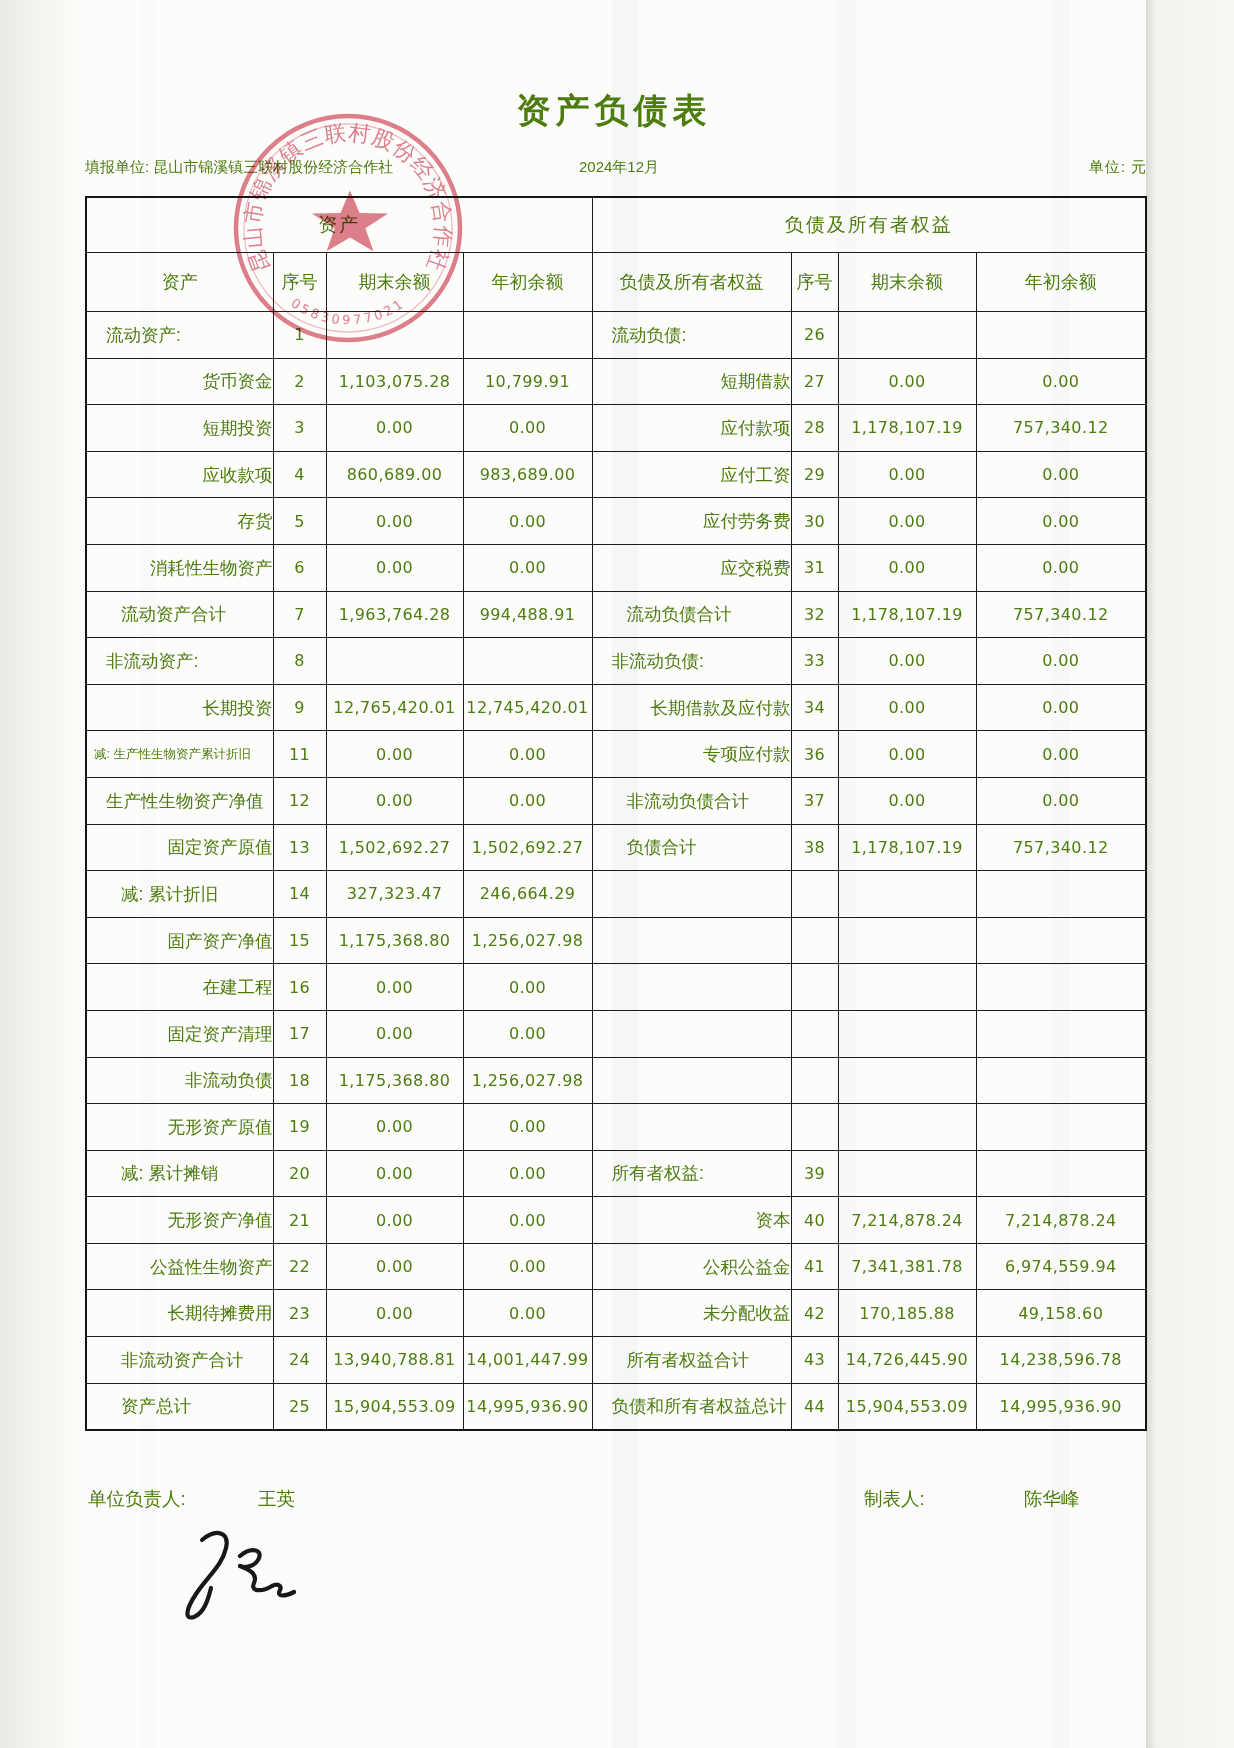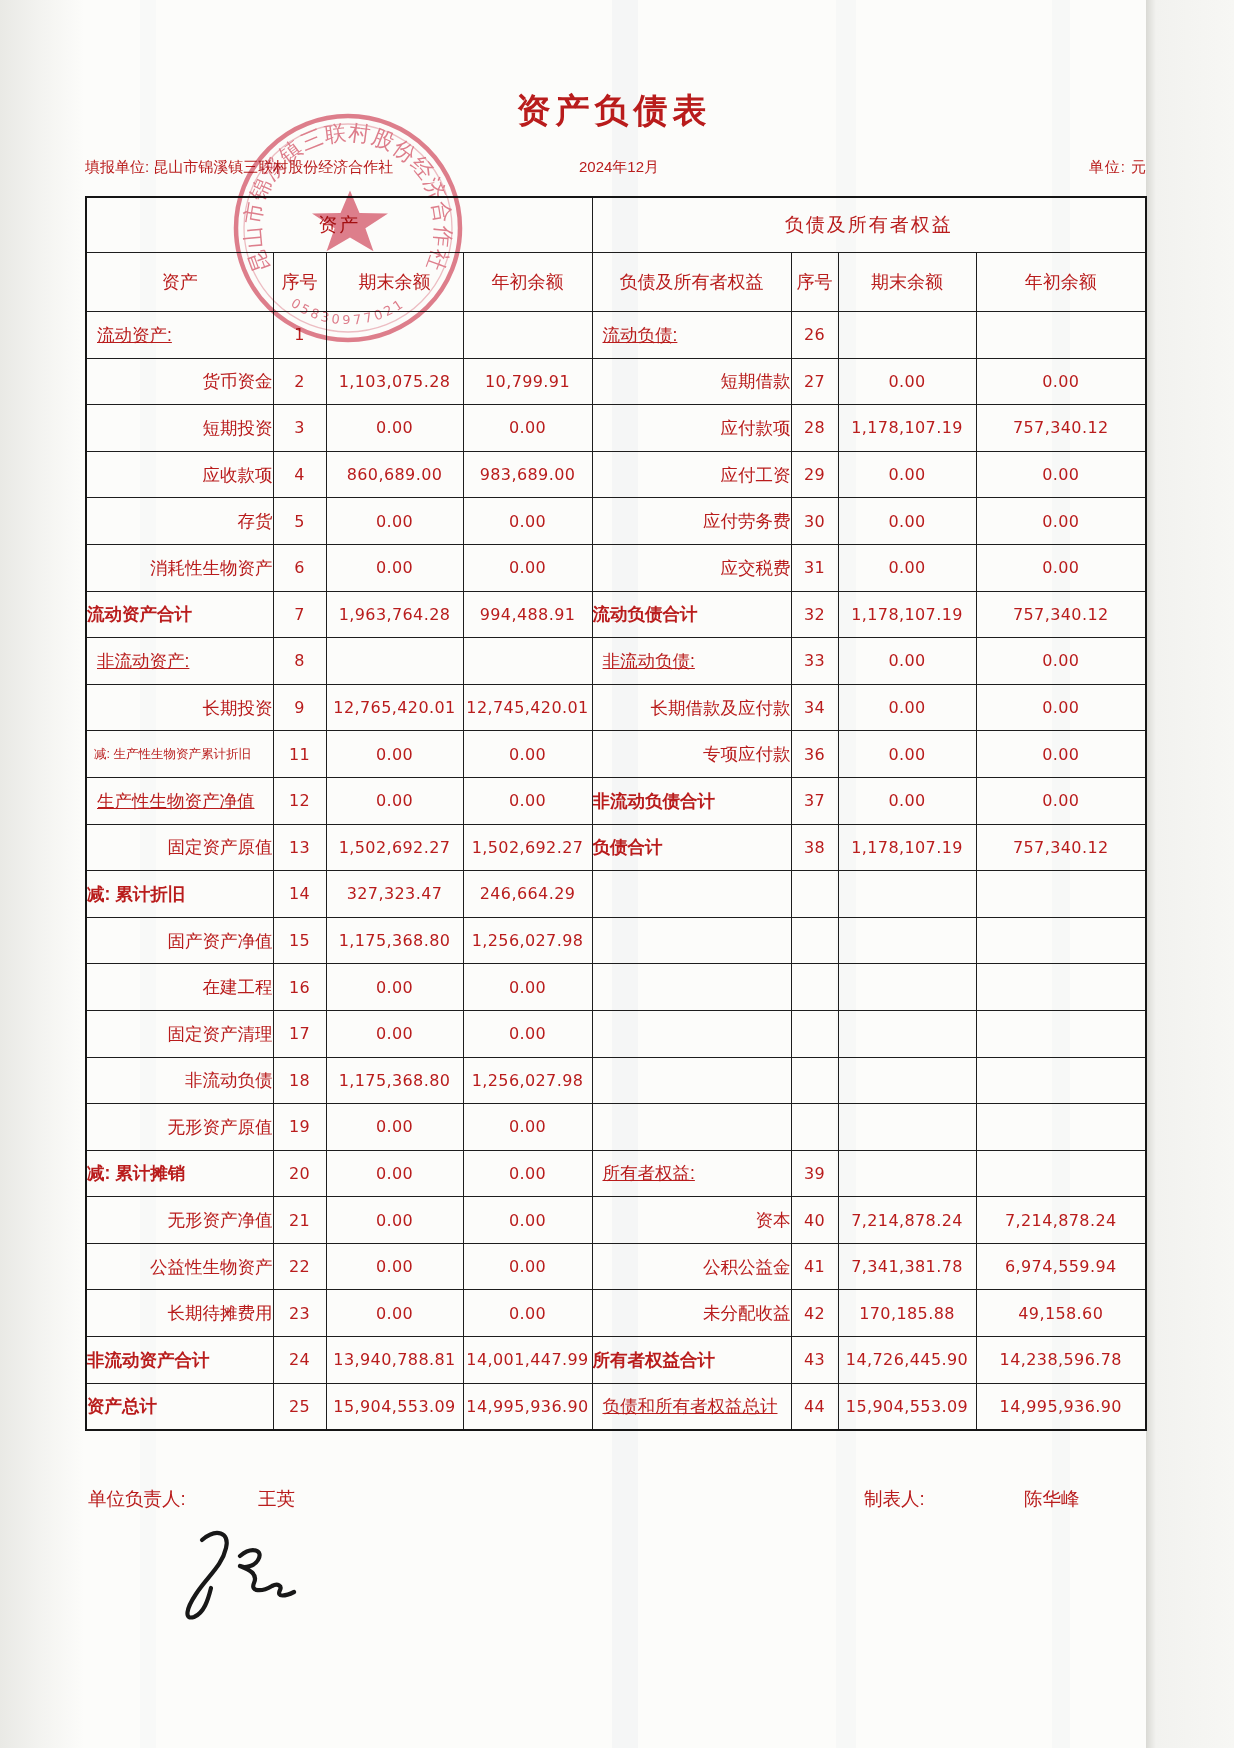--- a/index.html
+++ b/index.html
@@ -1,21 +1,21 @@
 <!DOCTYPE html>
 <html><head>
 <meta charset="utf-8">
 <style>
   html,body{margin:0;padding:0;background:#9a9a9a;}
   .page{
     position:relative;
     width:1234px;height:1748px;
     background:#fcfcfa;
     font-family:"Liberation Sans", sans-serif;
-    color:#b91c1c;
+    color:#4d7c0f;
     overflow:hidden;
   }
   
   .edge-left{
     position:absolute;left:0;top:0;width:84px;height:100%;
     background:linear-gradient(90deg,#e9e9e5 0px,#f3f3f0 40px,#fcfcfa 84px);
   }
   .edge-right{
     position:absolute;left:1146px;top:0;width:88px;height:100%;
     background:linear-gradient(90deg,#d9d9d4 0px,#f2f2ef 10px,#f7f7f4 100%);
@@ -43,23 +43,23 @@
   table.bs th,table.bs td{
     border:1.6px solid #1d1d1d;
     padding:0;vertical-align:middle;
     overflow:hidden;white-space:nowrap;
   }
   table.bs{border:2.5px solid #151515;}
   tr.group-row th{height:54px;font-size:19px;font-weight:400;letter-spacing:2px;text-align:center;}
   tr.cols-row th{height:58px;font-size:18px;font-weight:400;text-align:center;}
   tbody tr{height:46.6px;}
   td.lbl{font-size:17.5px;text-align:left;padding-left:17px;}
-  td.lbl[data-lvl="sect"]{padding-left:10px;text-decoration:underline;}
+  td.lbl[data-lvl="sect"]{padding-left:19px;}
   td.lbl[data-lvl="item"]{padding-left:17px;text-align:right;}
-  td.lbl[data-lvl="total"]{font-weight:bold;}
+  td.lbl[data-lvl="total"]{padding-left:34px;}
   td.lbl[data-lvl="small"]{padding-left:7px;font-size:12.5px;margin-left:44px;}
   td.num{
     text-align:center;font-size:16px;letter-spacing:0.4px;
     font-family:"DejaVu Sans", sans-serif;
   }
   .footer-line{position:absolute;top:1486px;left:0;width:100%;height:26px;font-size:18.5px;text-decoration:underline;}
   .footer-line .resp-label{position:absolute;left:88px;}
   .footer-line .resp-name{position:absolute;left:258px;}
   .footer-line .prep-label{position:absolute;left:864px;}
   .footer-line .prep-name{position:absolute;left:1024px;}

